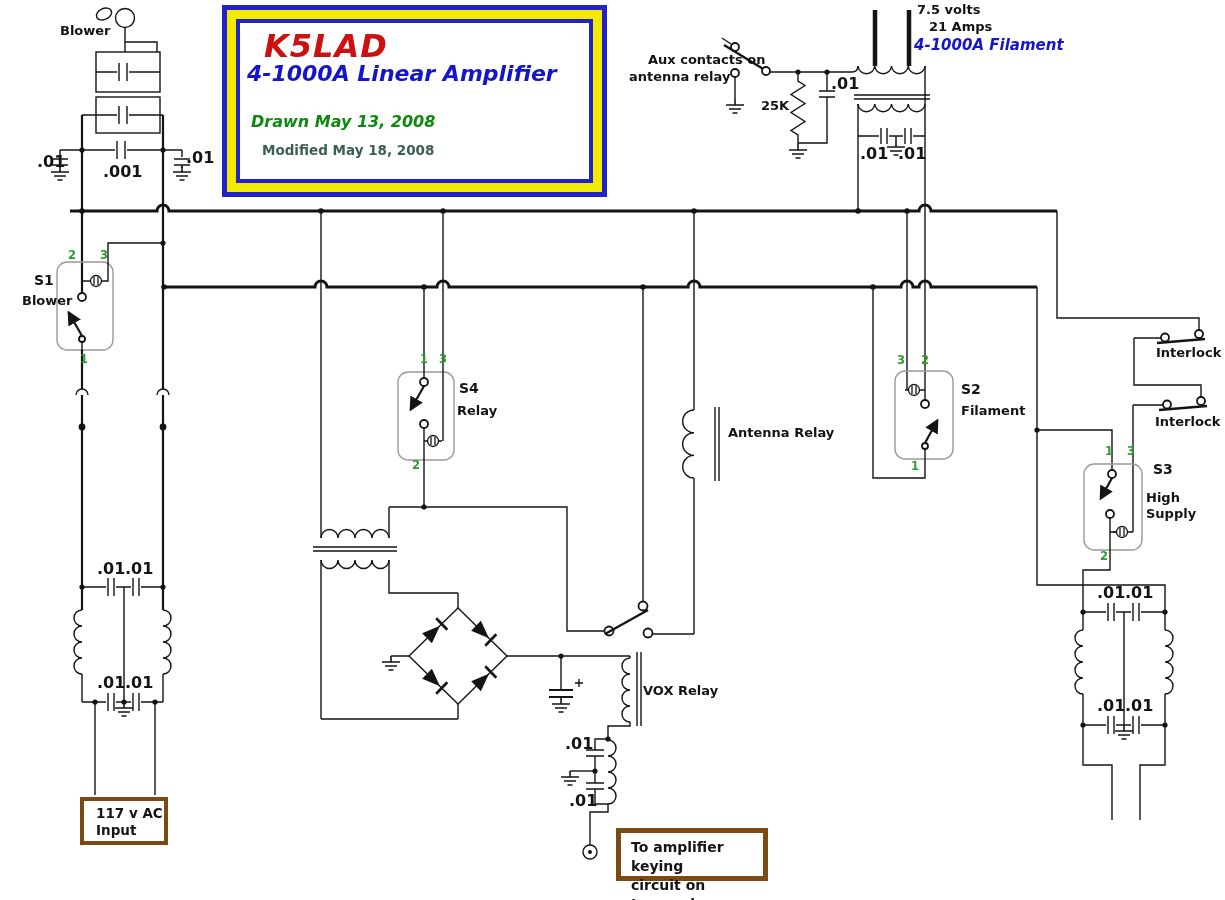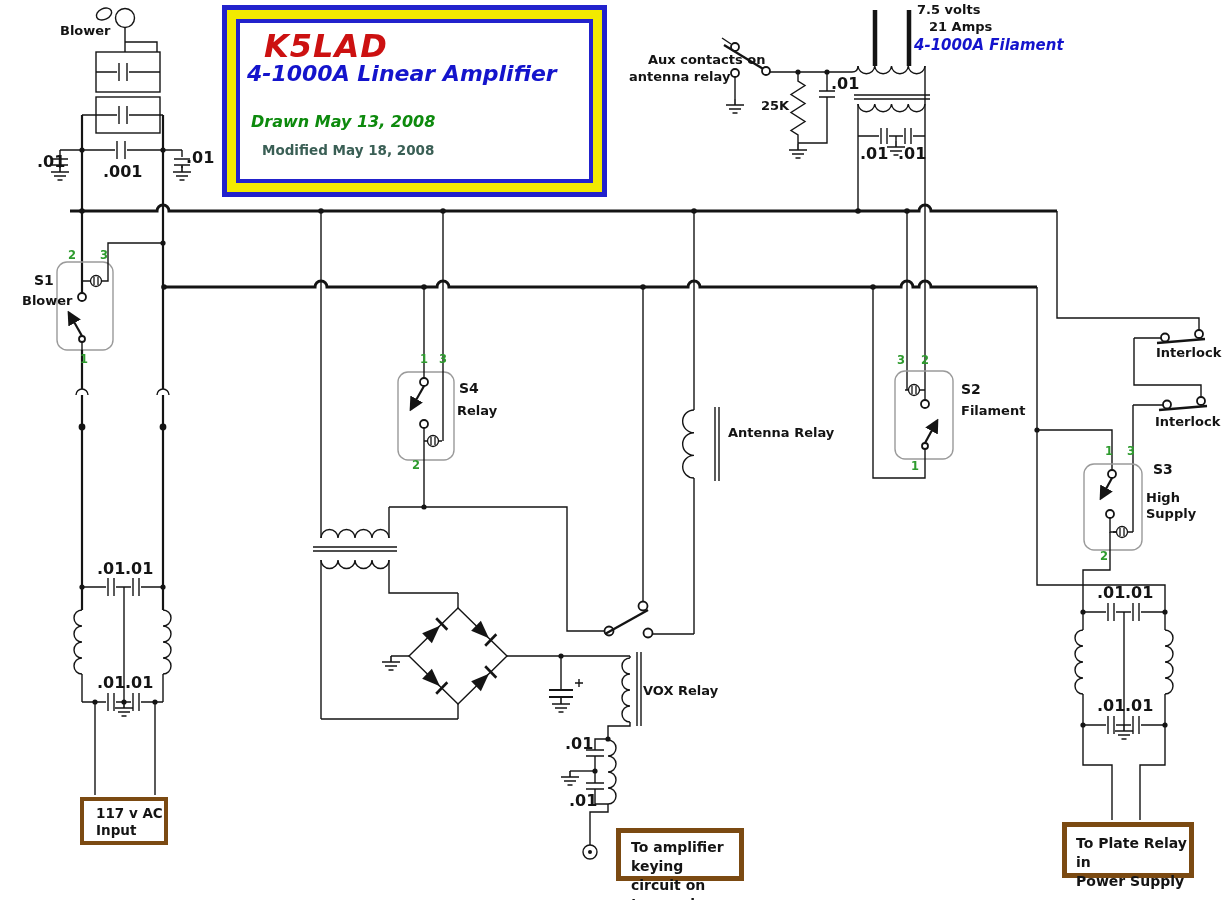--- a/index.html
+++ b/index.html
@@ -367,22 +367,18 @@
 
 <div class="lbl cap" style="left:1097px;top:584px;">.01</div>
 <div class="lbl cap" style="left:1125px;top:584px;">.01</div>
 <div class="lbl cap" style="left:1097px;top:697px;">.01</div>
 <div class="lbl cap" style="left:1125px;top:697px;">.01</div>
 
 <div class="bbox" style="left:80px;top:797px;width:88px;height:48px;border-width:4px;font-size:13.5px;line-height:17px;padding:4px 0 0 12px;">
   <div>117 v AC</div>
   <div>Input</div>
 </div>
-<div class="bbox" style="left:616px;top:828px;width:128px;height:53px;padding:5px 0 0 10px;">
+<div class="bbox" style="left:616px;top:828px;width:152px;height:53px;padding:5px 0 0 10px;">
   <div>To amplifier keying</div>
   <div>circuit on transceiver</div>
 </div>
-<div class="bbox" style="left:1062px;top:822px;width:132px;height:56px;padding:7px 0 0 9px;">
-  <div>To Plate Relay in</div>
-  <div>Power Supply</div>
+
 </div>
 
-</div>
-
 </body></html>

